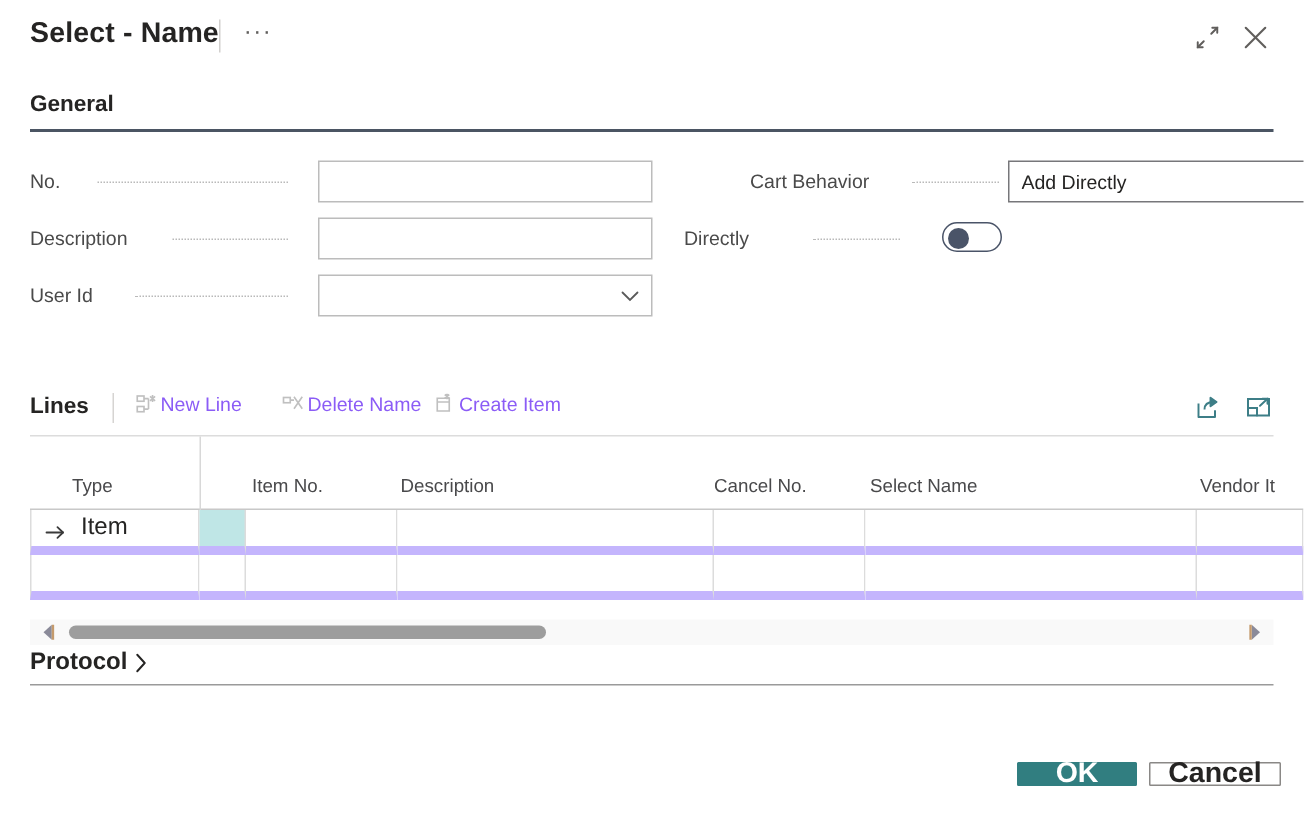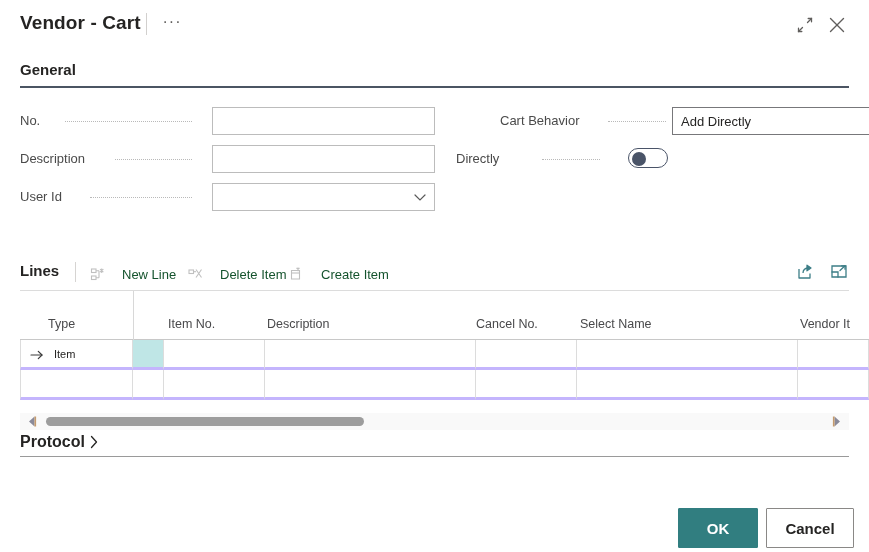--- a/index.html
+++ b/index.html
@@ -96,23 +96,23 @@
   .lines-title {
     position: absolute; left: 20px; top: 262px;
     font-size: 15px; font-weight: bold; color: #252423;
   }
   .lines-sep {
     position: absolute; left: 75px; top: 262px;
     width: 1px; height: 20px; background: #d6d4d2;
   }
   .tb-item {
     position: absolute; top: 262px; height: 20px;
-    color: #14532d; font-size: 13px;
+    color: #8b5cf6; font-size: 13px;
     white-space: nowrap; cursor: default;
-    display: flex; align-items: flex-end; gap: 17px;
+    display: flex; align-items: flex-start; gap: 2px;
   }
   .tb-ic { display: inline-block; width: 15px; height: 15px; }
   .act-ic {
     position: absolute; top: 261px;
     width: 22px; height: 22px; cursor: pointer;
   }
 
   .lines-rule {
     position: absolute; left: 20px; top: 290px;
     width: 829px; height: 1px; background: #dcdcdc;
@@ -137,23 +137,23 @@
     background: #d8d8d8;
   }
   .row {
     position: absolute; left: 0; width: 849px; height: 30px;
   }
   .row1 { top: 49px; }
   .row2 { top: 79px; }
   .cell {
     position: absolute; top: 0; height: 30px;
     border-right: 1px solid #dcdcdc;
-    border-bottom: 3px solid #c4b5fd;
+    border-bottom: 6px solid #c4b5fd;
     background: #fff;
-    font-size: 11px; color: #252423;
+    font-size: 16px; color: #252423;
     display: flex; align-items: center;
   }
   .cell.first { border-left: 1px solid #dcdcdc; }
   .cell.sel { background: #bfe6e6; }
   .row-ind {
     position: absolute; left: 8px; top: 7px;
     width: 16px; height: 16px;
   }
   .cell-txt { position: absolute; left: 33px; }
 
@@ -182,40 +182,40 @@
   }
   .protocol-label { font-size: 16px; font-weight: bold; color: #252423; }
   .protocol-rule {
     position: absolute; left: 20px; top: 456px;
     width: 829px; height: 1px; background: #9a9a9a;
   }
 
   
   .footer { position: absolute; left: 0; top: 497px; width: 869px; height: 55px; }
   .btn {
-    position: absolute; top: 11px; height: 40px;
+    position: absolute; top: 11px; height: 16px;
     font-family: "Liberation Sans", sans-serif;
-    font-size: 15px; font-weight: bold;
+    font-size: 19px; font-weight: bold;
     cursor: pointer; border-radius: 1px;
     display: flex; align-items: center; justify-content: center;
   }
   .btn-ok {
     left: 678px; width: 80px;
     background: #317e80; color: #ffffff; border: 1px solid #317e80;
   }
   .btn-cancel {
     left: 766px; width: 88px;
     background: #ffffff; color: #252423; border: 1px solid #8a8886;
   }
 </style>
 </head>
 <body>
 
 <div class="titlebar">
-  <div class="title-text">Vendor - Cart</div>
+  <div class="title-text">Select - Name</div>
   <div class="title-sep"></div>
   <div class="title-ellipsis">···</div>
 
   <div class="win-btn win-expand">
     <svg width="26" height="26" viewBox="0 0 26 26">
       <g stroke="#605e5c" stroke-width="1.3" fill="none" stroke-linecap="round">
         <path d="M15.5 10.5 L19.5 6.5"></path>
         <path d="M16.2 6.5 L19.5 6.5 L19.5 9.8"></path>
         <path d="M10.5 15.5 L6.5 19.5"></path>
         <path d="M9.8 19.5 L6.5 19.5 L6.5 16.2"></path>
@@ -298,21 +298,21 @@
 <div class="tb-item" style="left:188px;">
   <span class="tb-ic">
     <svg width="15" height="15" viewBox="0 0 15 15">
       <g stroke="#c0c0c0" stroke-width="1.1" fill="none">
         <rect x="1" y="3" width="4.5" height="3.5"></rect>
         <path d="M5.5 4.7 H8"></path>
         <path d="M8 2.5 L13.5 10.5 M13.5 2.5 L8 10.5"></path>
       </g>
     </svg>
   </span>
-  <span>Delete Item</span>
+  <span>Delete Name</span>
 </div>
 
 <div class="tb-item" style="left:289px;">
   <span class="tb-ic">
     <svg width="15" height="15" viewBox="0 0 15 15">
       <g stroke="#c0c0c0" stroke-width="1.1" fill="none">
         <path d="M2.5 3.5 H10.5 V12 H2.5 Z"></path>
         <path d="M2.5 6 H10.5"></path>
         <path d="M7.5 1 L10.5 3.5 M10.5 1 L7.5 3.5 M9 0.5 V4.2"></path>
       </g>

